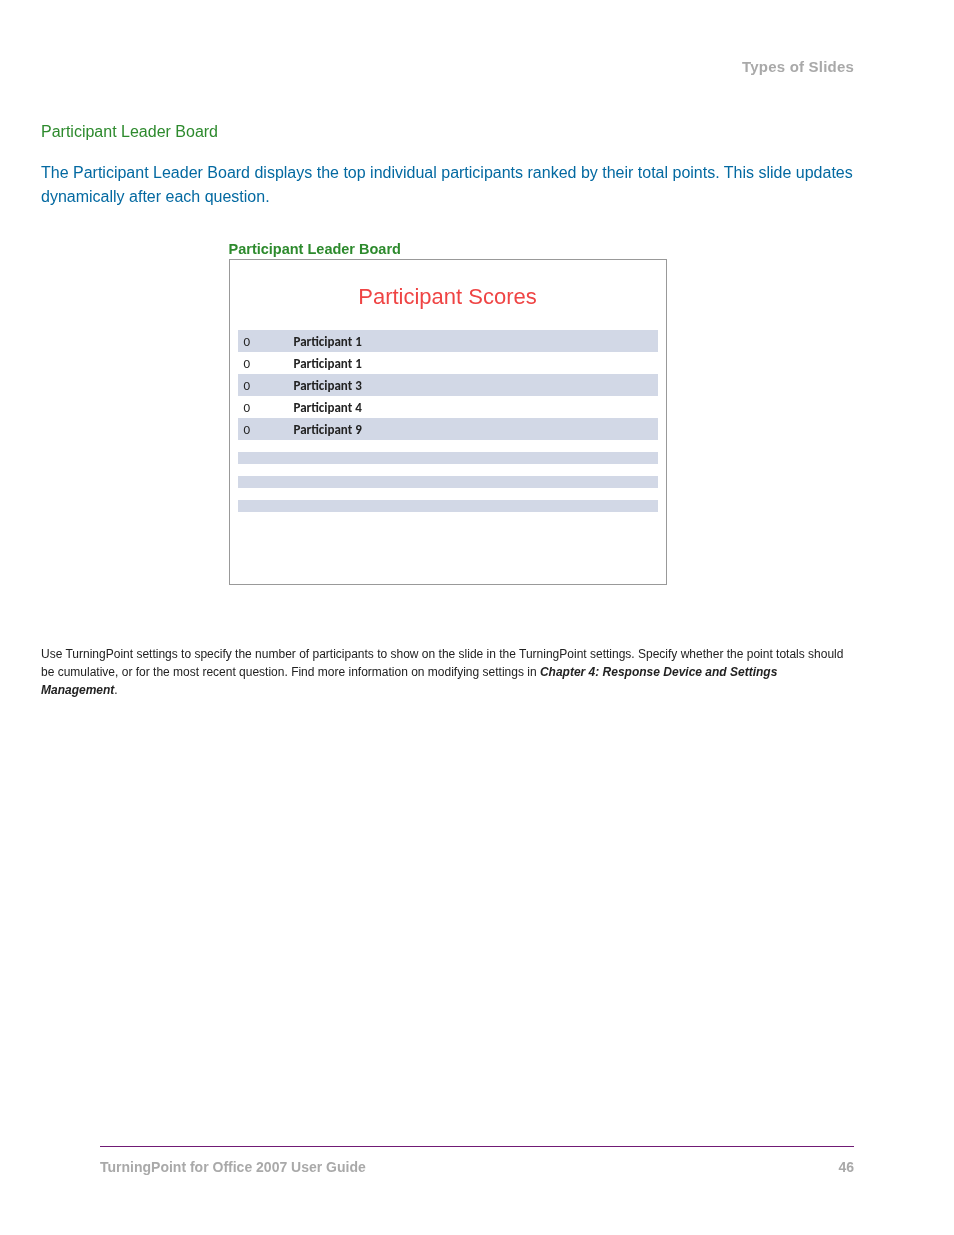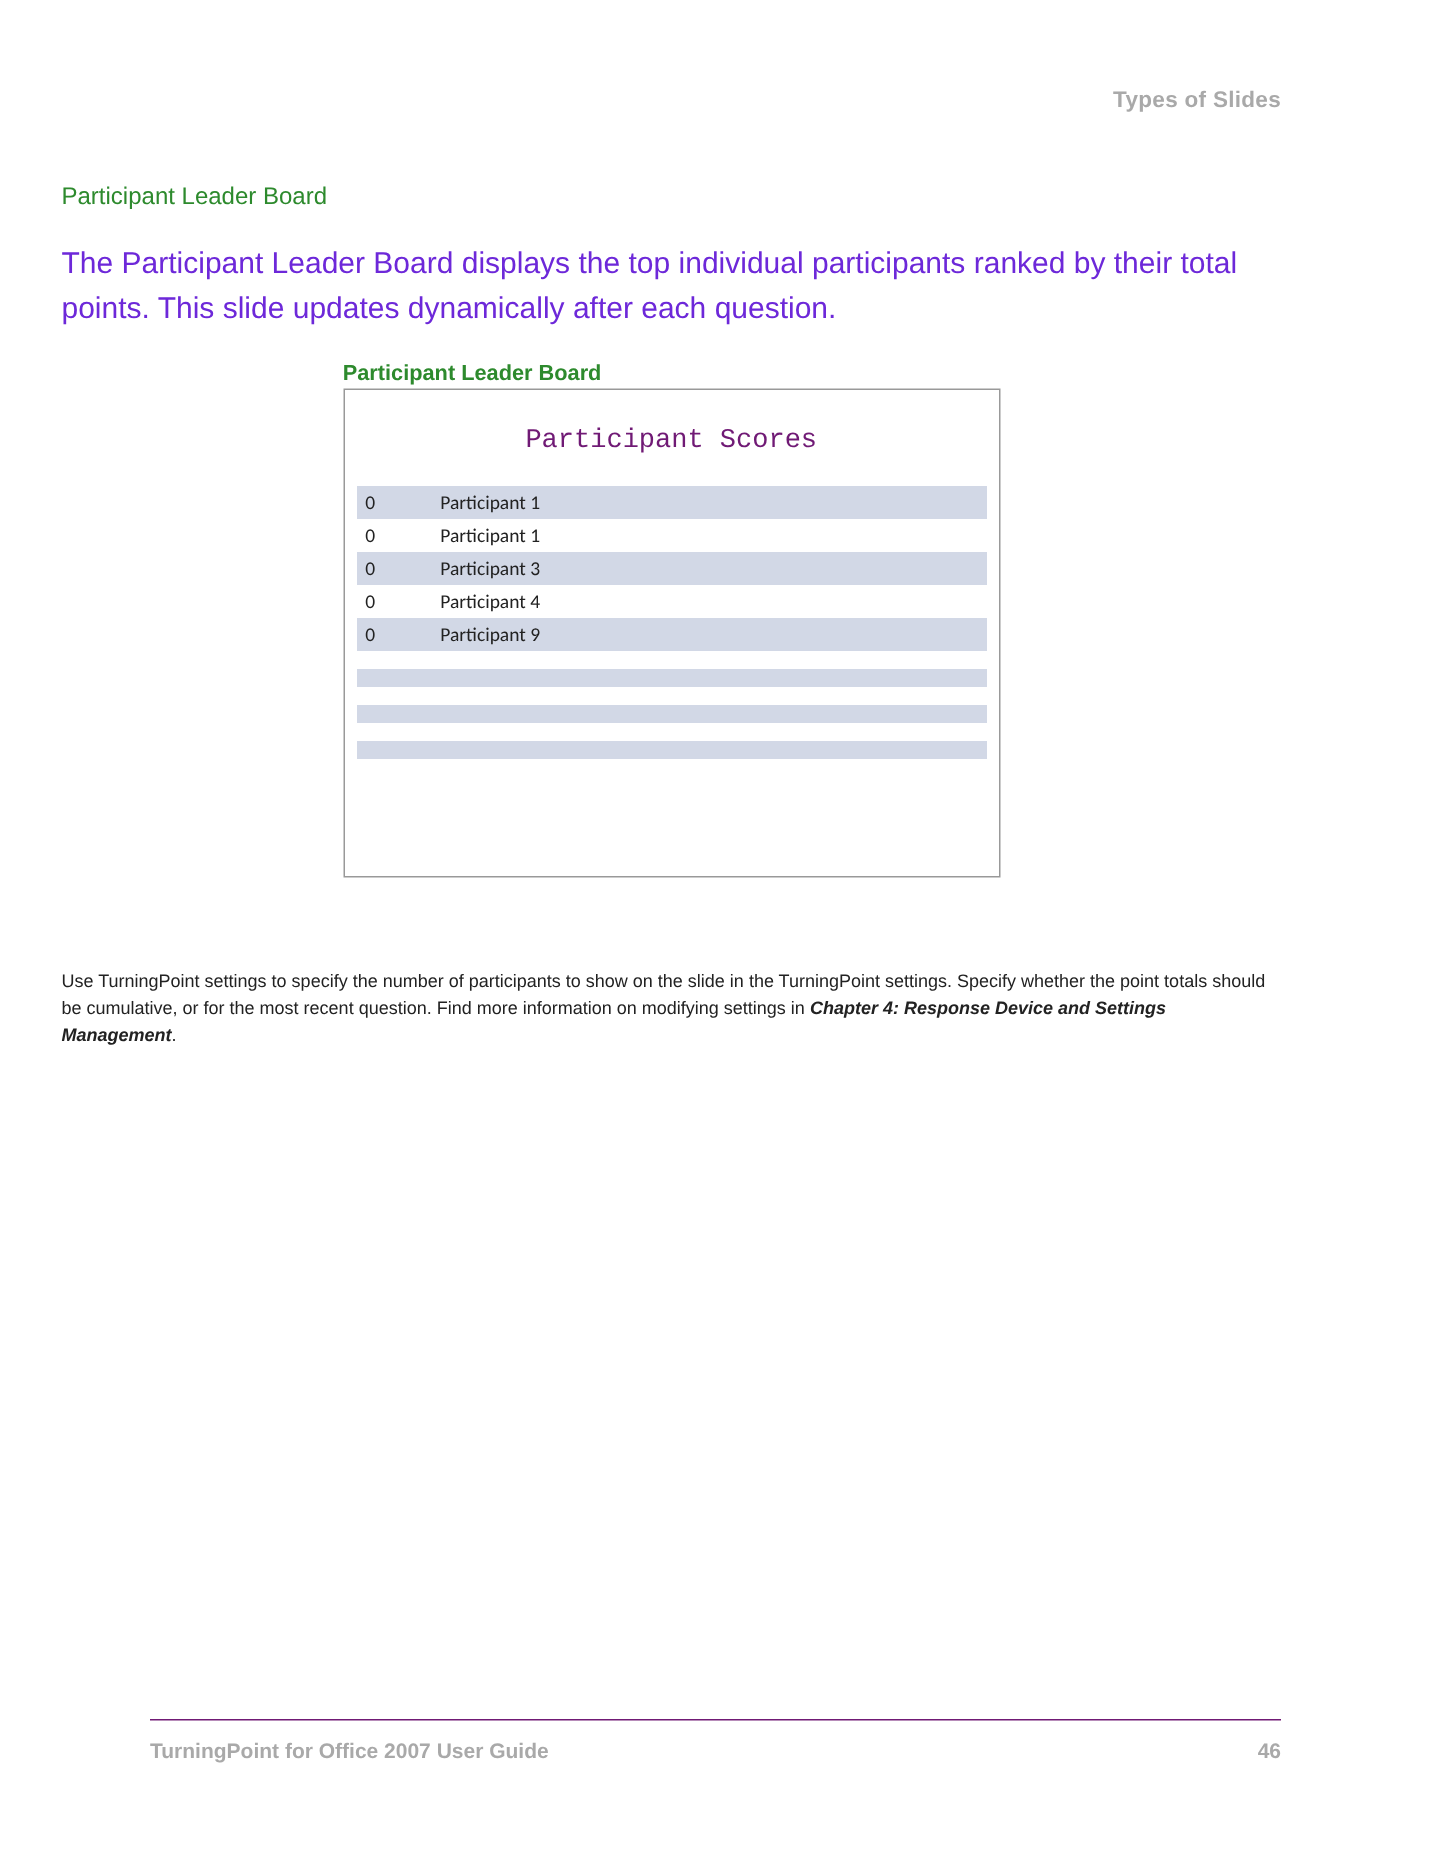--- a/index.html
+++ b/index.html
@@ -19,24 +19,24 @@
     margin-bottom: 48px;
   }
   .section-heading {
     color: #2e7d32;
     color: #2d8a2d;
     font-size: 16px;
     font-weight: 400;
     margin-bottom: 20px;
   }
   .body-text {
-    font-size: 20px;
+    font-size: 16px;
     line-height: 1.5;
-    color: #6d28d9;
-    margin-bottom: 20px;
+    color: #0369a1;
+    margin-bottom: 32px;
   }
   .figure-wrap {
     display: flex;
     justify-content: center;
     margin-bottom: 60px;
   }
   .figure {
     width: 438px;
   }
   .figure-caption {
@@ -46,42 +46,42 @@
     margin-bottom: 2px;
   }
   .slide {
     border: 1px solid #999;
     background: #fff;
     height: 326px;
     padding: 0;
   }
   .slide-title {
     text-align: center;
-    font-size: 18px;
+    font-size: 22px;
     font-weight: 400;
-    color: #701a75;
+    color: #ef4444;
     padding: 24px 0 20px 0;
-    font-family: Liberation Mono, monospace;
+    font-family: Liberation Sans, sans-serif;
   }
   .rows {
     padding: 0 8px 0 8px;
   }
   .row {
     height: 22px;
     display: flex;
     align-items: center;
     font-size: 13px;
     color: #222;
     font-family: Calibri, "Segoe UI", Arial, sans-serif;
     background: #d2d8e6;
     margin-bottom: 0;
   }
   .row.alt { background: #fff; }
   .row .score { width: 56px; padding-left: 6px; }
-  .row .name { flex: 1; }
+  .row .name { flex: 1; font-weight: bold; }
   .row.small { height: 12px; }
   .paragraph-after {
     font-size: 12px;
     line-height: 1.5;
     color: #222;
   }
   .paragraph-after .bolditalic {
     font-weight: 700;
     font-style: italic;
   }

